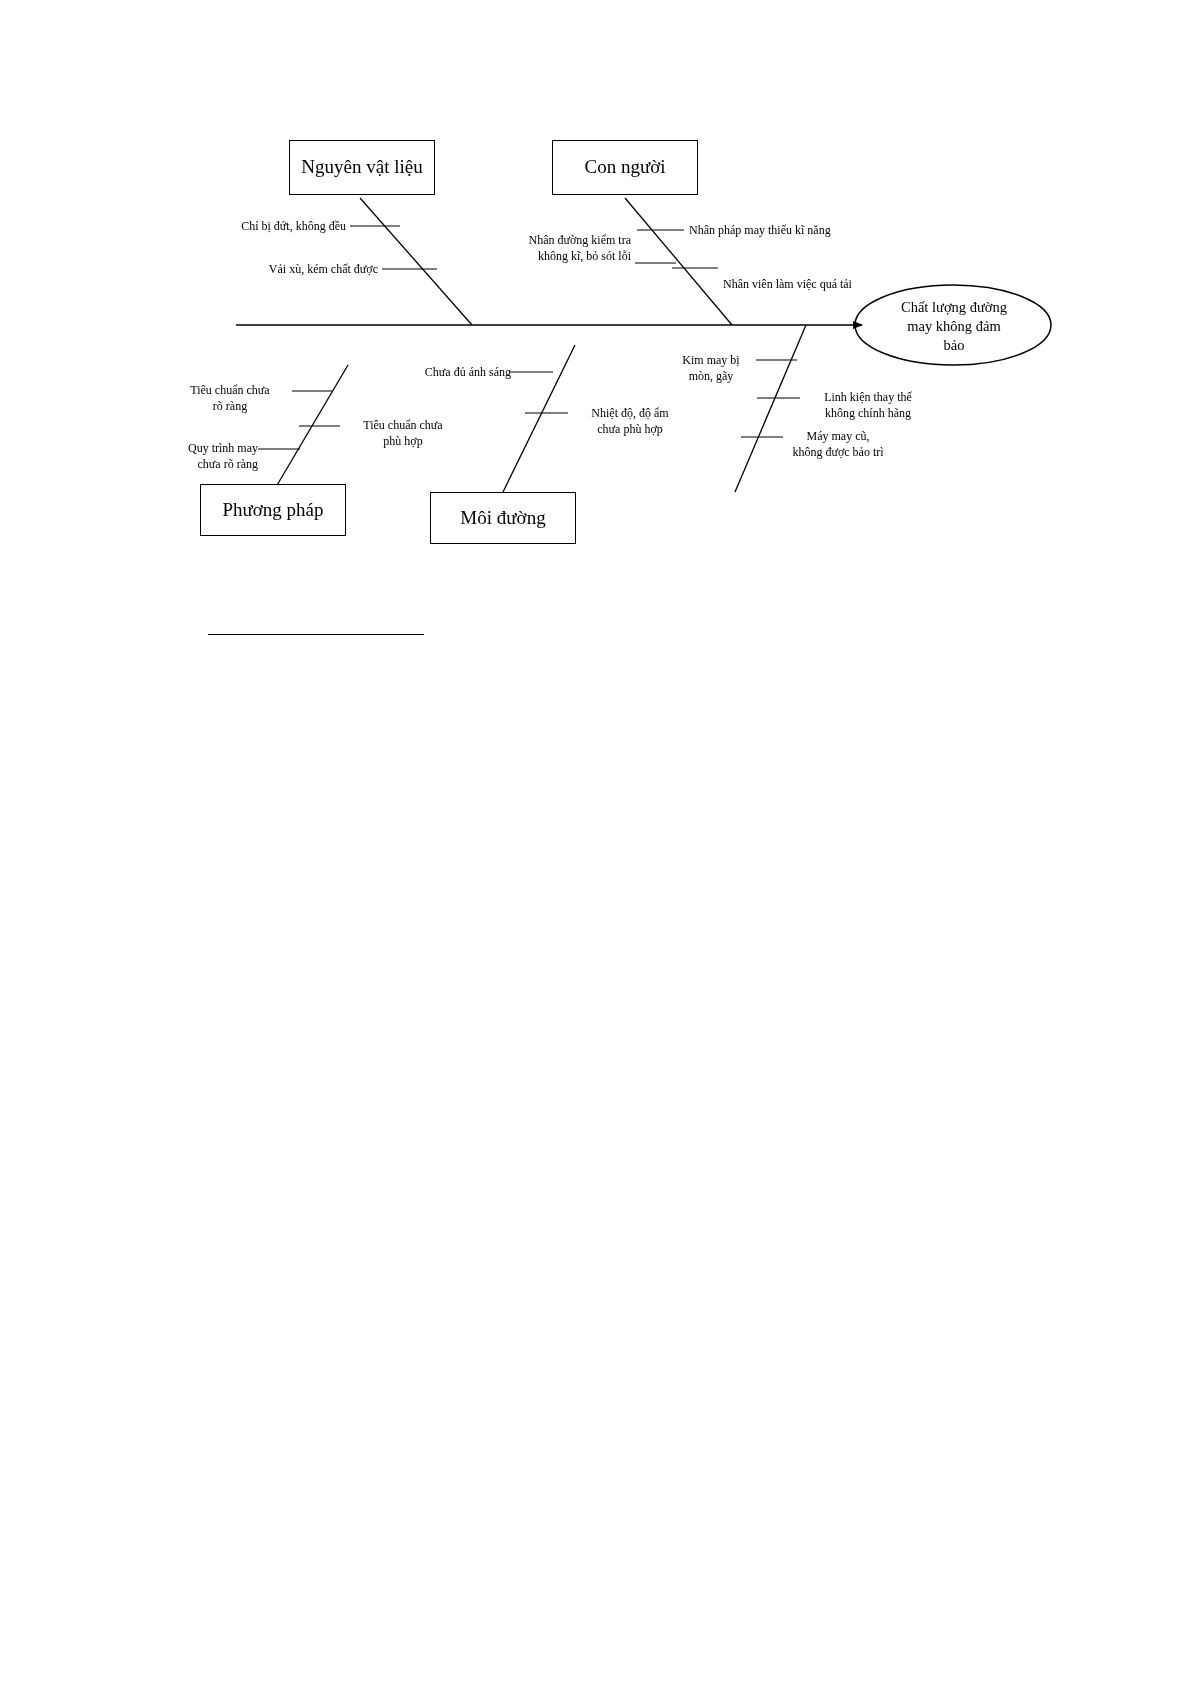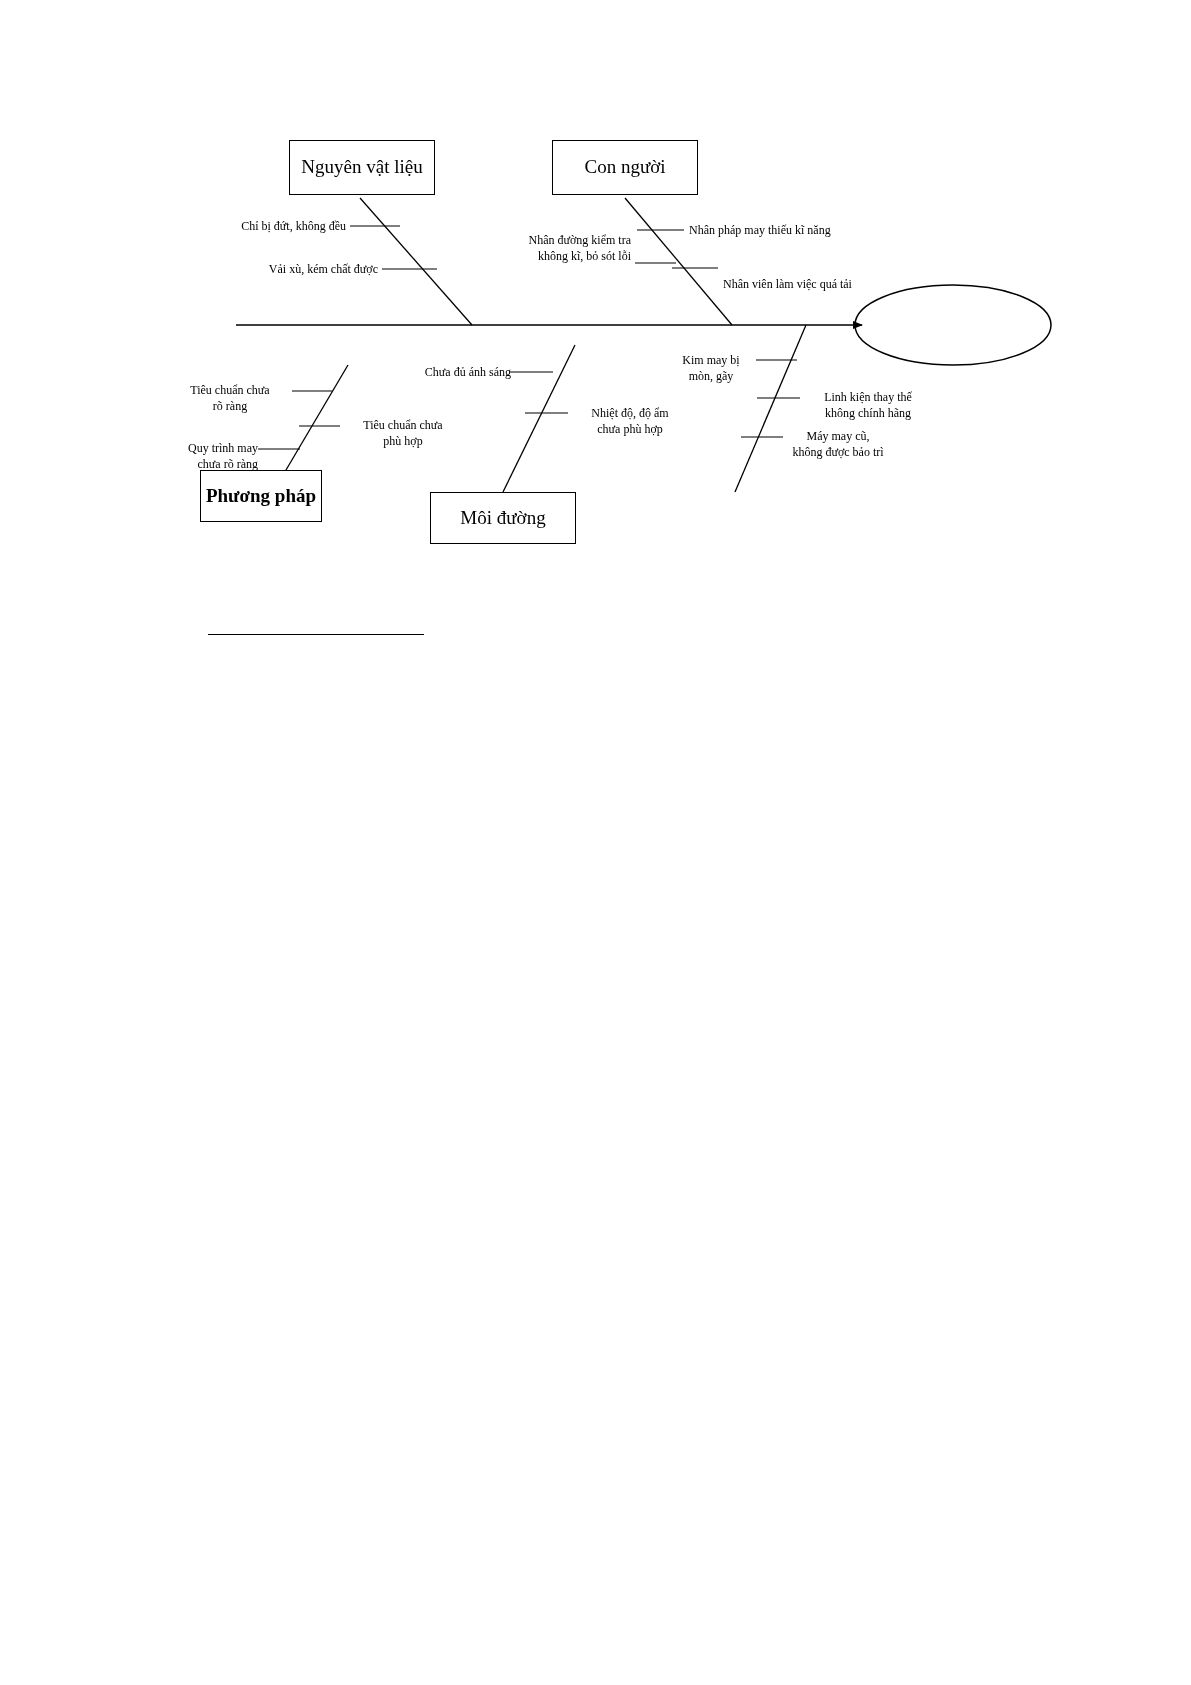--- a/index.html
+++ b/index.html
@@ -110,29 +110,32 @@
   </svg>
 
   <div class="cat-box" style="left:289px; top:140px; width:146px; height:55px;">
     <span>Nguyên vật liệu</span>
   </div>
 
   <div class="cat-box" style="left:552px; top:140px; width:146px; height:55px;">
     <span>Con người</span>
   </div>
 
-  <div class="cat-box" style="left:200px; top:470px; width:122px; height:52px;font-weight:bold;">
+  <div class="cat-box" style="left:200px; top:484px; width:146px; height:52px;">
     <span>Phương pháp</span>
   </div>
 
   <div class="cat-box" style="left:430px; top:492px; width:146px; height:52px;">
     <span>Môi đường</span>
   </div>
 
 
+  <div class="effect-text" style="left:866px; top:298px; width:176px;">Chất lượng đường
+may không đảm
+bảo</div>
 
   <div class="cause-label right-align" style="left:180px; top:218px; width:166px;">Chỉ bị đứt, không đều</div>
 
   <div class="cause-label right-align" style="left:212px; top:261px; width:166px;">Vải xù, kém chất được</div>
 
   <div class="cause-label right-align" style="left:489px; top:232px; width:142px;">Nhân đường kiểm tra
 không kĩ, bỏ sót lỗi</div>
 
   <div class="cause-label left-align" style="left:689px; top:222px; width:230px;">Nhân pháp may thiếu kĩ năng</div>
 

